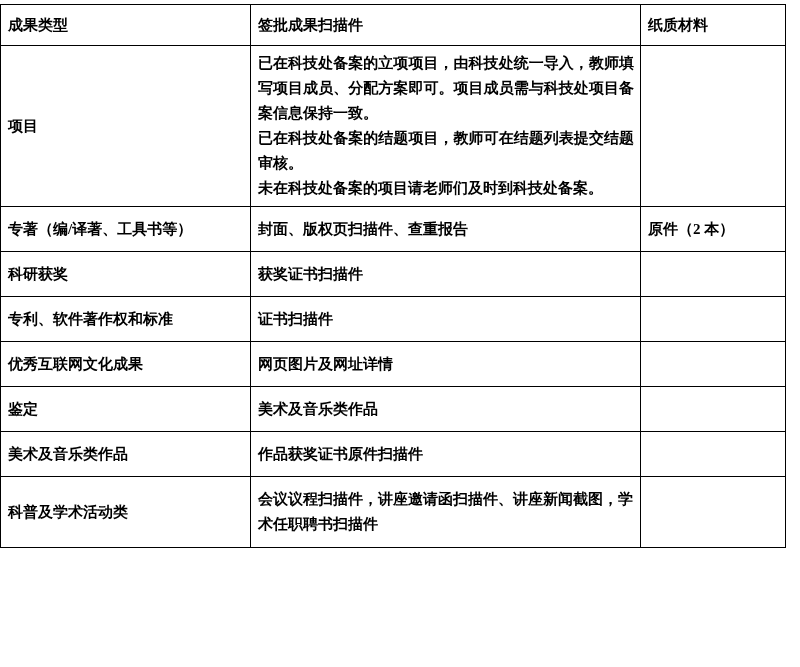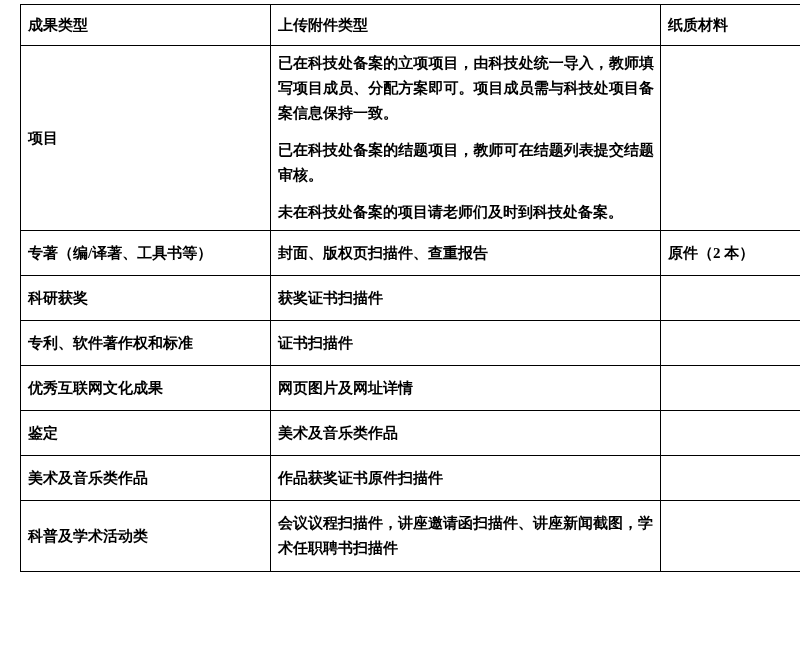--- a/index.html
+++ b/index.html
@@ -12,21 +12,21 @@
     height: 667px;
     font-family: "Liberation Serif", "DejaVu Serif", serif;
     color: #000000;
     overflow: hidden;
   }
   .page {
     position: relative;
     width: 800px;
     height: 667px;
     box-sizing: border-box;
-    padding: 4px 6px 0 20px;
+    padding: 4px 6px 0 0;
   }
   table.doc-table {
     border-collapse: collapse;
     table-layout: fixed;
     width: 785px;
     margin: 0;
   }
   table.doc-table col.c1 { width: 250px; }
   table.doc-table col.c2 { width: 390px; }
   table.doc-table col.c3 { width: 145px; }
@@ -49,21 +49,21 @@
   }
   table.doc-table tbody td {
     font-weight: bold;
   }
   .cell-para {
     margin: 0;
     text-align: justify;
     text-justify: inter-ideograph;
   }
   .cell-para + .cell-para {
-    margin-top: 12px;
+    margin-top: 0;
   }
   td.tall {
     height: 148px;
   }
   td.single {
     height: 34px;
   }
   td.two-line {
     height: 60px;
   }
@@ -74,21 +74,21 @@
 <div class="page">
   <table class="doc-table">
     <colgroup>
       <col class="c1">
       <col class="c2">
       <col class="c3">
     </colgroup>
     <thead>
       <tr>
         <th>成果类型</th>
-        <th>上传附件类型</th>
+        <th>签批成果扫描件</th>
         <th>纸质材料</th>
       </tr>
     </thead>
     <tbody>
 
       <tr>
         <td class="tall">项目</td>
         <td class="tall">
           <p class="cell-para">已在科技处备案的立项项目，由科技处统一导入，教师填写项目成员、分配方案即可。项目成员需与科技处项目备案信息保持一致。</p>
           <p class="cell-para">已在科技处备案的结题项目，教师可在结题列表提交结题审核。</p>

